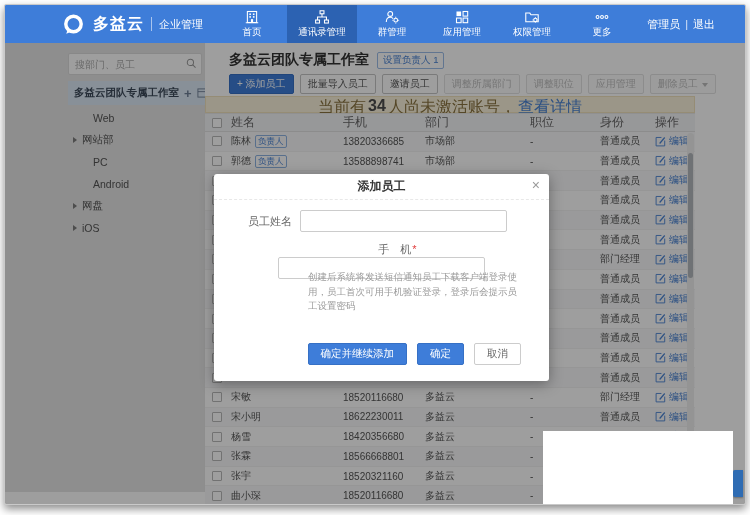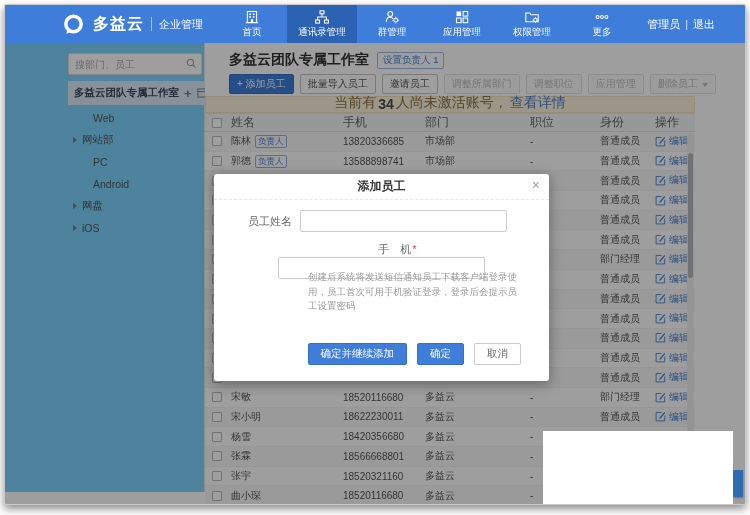--- a/index.html
+++ b/index.html
@@ -20,21 +20,21 @@
   .nav-label{font-size:9.5px;white-space:nowrap;}
   .user{margin-left:auto;display:flex;align-items:center;gap:5px;padding-right:30px;font-size:11px;}
   .user span{cursor:pointer;}
   .user .udiv{cursor:default;opacity:.8;}
 
   
   .content{position:absolute;top:38px;left:0;right:0;bottom:0;background:#fff;}
   .overlay{position:absolute;inset:0;background:rgba(0,0,0,.38);z-index:10;}
 
   
-  .sidebar{position:absolute;top:0;left:0;bottom:12px;width:200px;background:#7dd3fc;border-right:1px solid #e4e4e4;}
+  .sidebar{position:absolute;top:0;left:0;bottom:12px;width:200px;background:#e5e5e5;border-right:1px solid #e4e4e4;}
   .search-row{position:absolute;left:63px;top:10px;width:134px;height:22px;}
   .search-row input{width:100%;height:22px;border:1px solid #dcdcdc;border-radius:2px;font-size:10px;padding:0 20px 0 6px;color:#666;}
   .search-row input::placeholder{color:#aaa;}
   .search-icon{position:absolute;right:5px;top:5px;}
   .team-row{position:absolute;left:63px;top:38px;width:137px;height:24px;background:#dce8f5;display:flex;align-items:center;gap:5px;padding:0 6px 0 6px;cursor:pointer;}
   .team-title{font-size:10.5px;font-weight:bold;color:#3c4a5a;flex:1;white-space:nowrap;}
   .team-ico{display:flex;align-items:center;color:#6f8096;font-size:13px;font-weight:bold;line-height:1;cursor:pointer;}
   .tree{position:absolute;left:63px;top:64px;right:4px;}
   .tree-item{height:22px;display:flex;align-items:center;gap:5px;padding-left:5px;font-size:10.5px;color:#555;cursor:pointer;}
   .tree-item.lv2{padding-left:25px;}
@@ -45,21 +45,21 @@
   .page-title-row{position:absolute;left:24px;top:8px;display:flex;align-items:center;gap:8px;}
   .page-title{font-size:14px;font-weight:bold;color:#333;}
   .set-manager{font-size:9.5px;color:#4a83d4;border:1px solid #9dbde8;background:#fff;padding:1px 5px;border-radius:2px;cursor:pointer;}
   .toolbar{position:absolute;left:24px;top:31px;display:flex;gap:6px;}
   .btn{height:20px;font-size:10px;padding:0 7px;border-radius:2px;display:flex;align-items:center;gap:4px;cursor:pointer;white-space:nowrap;}
   .btn.primary{background:#3e7dd9;border:1px solid #3670c5;color:#fff;justify-content:center;}
   .btn.normal{background:#fff;border:1px solid #c6c6c6;color:#555;}
   .btn.disabled{background:#fcfcfc;border:1px solid #e3e3e3;color:#bdbdbd;cursor:default;}
   .caret{width:0;height:0;border-top:4px solid #bdbdbd;border-left:3.5px solid transparent;border-right:3.5px solid transparent;margin-top:1px;}
   .notice{position:absolute;left:0;top:53px;width:490px;height:17px;background:#faf3dc;border:1px solid #f0e3bd;
-          display:flex;align-items:flex-end;justify-content:center;font-size:14px;color:#8a7340;gap:2px;}
+          display:flex;align-items:flex-start;justify-content:center;font-size:16px;color:#8a7340;gap:2px;}
   .notice b{color:#4d4d4d;}
   .notice .link{color:#4a83d4;cursor:pointer;}
 
   
   .table{position:absolute;left:0;top:70px;width:490px;bottom:0;border-top:1px solid #e8e8e8;}
   .t-head{height:18px;background:#f4f5f7;border-bottom:1px solid #e3e3e3;display:flex;align-items:center;font-size:12px;color:#666;}
   .t-rows .t-row{height:19.7px;display:flex;align-items:center;font-size:10px;color:#555;border-bottom:1px solid #f3f3f3;}
   .t-rows .t-row:nth-child(odd){background:#f8f9fa;}
   .c-check{width:26px;padding-left:7px;display:flex;align-items:center;}
   .c-name{width:112px;display:flex;align-items:center;}

